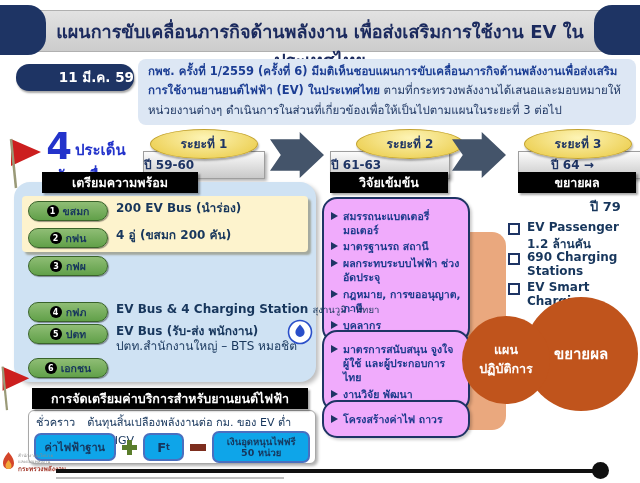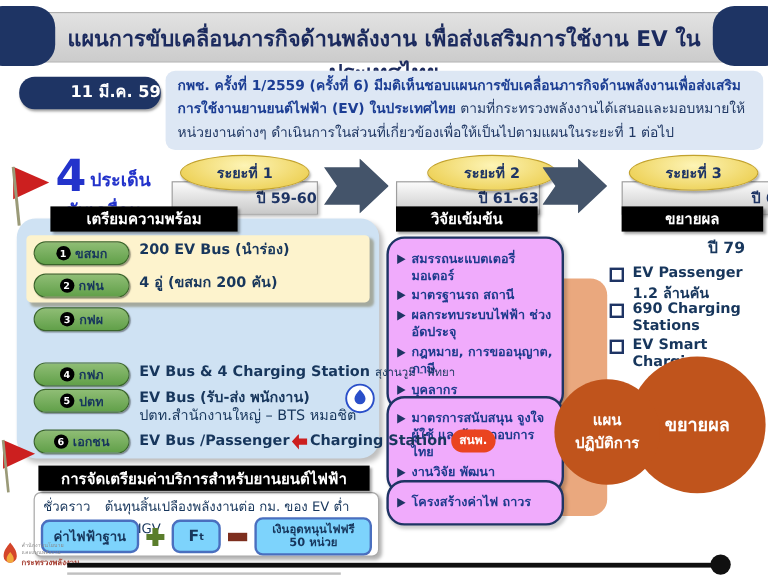--- a/index.html
+++ b/index.html
@@ -17,41 +17,41 @@
   .date-badge{left:16px;top:64px;width:118px;height:27px;background:#1e3464;border-radius:13px;color:#fff;font-size:13.5px;font-weight:bold;text-align:right;line-height:27px;box-shadow:1px 2px 2px rgba(0,0,0,.35);}
   .para{left:148px;top:62px;width:482px;font-size:11.5px;line-height:1.68;color:#203864;}
   .para-bold{font-weight:bold;color:#1c3e94;}
   
   .driver{left:30px;top:127px;width:112px;text-align:center;color:#2333cb;font-weight:bold;line-height:1.1;}
   .driver-num{font-size:37px;vertical-align:-4px;margin-right:3px;}
   .driver-word{font-size:15px;}
   
   .flag{width:38px;height:54px;}
   
-  .phase-box{height:26px;background:linear-gradient(180deg,#fbfbfb,#c9c9c9);border:1px solid #9e9e9e;box-shadow:2px 2px 3px rgba(0,0,0,.3);text-align:right;font-size:12px;font-weight:bold;color:#1e3464;line-height:26px;top:151px;}
+  .phase-box{height:26px;background:linear-gradient(180deg,#fbfbfb,#c9c9c9);border:1px solid #9e9e9e;box-shadow:2px 2px 3px rgba(0,0,0,.3);text-align:left;font-size:12px;font-weight:bold;color:#1e3464;line-height:26px;top:151px;}
   .phase-oval{height:28px;background:radial-gradient(ellipse at 50% 28%,#fdf4b6,#e9c83e);border:1px solid #c2a22e;border-radius:50%;text-align:center;font-size:12px;font-weight:bold;color:#1e3464;line-height:28px;top:129px;box-shadow:1px 2px 2px rgba(0,0,0,.3);}
   .chev{width:54px;height:46px;background:#44546a;top:132px;clip-path:polygon(0 16%,55% 16%,55% 0,100% 50%,55% 100%,55% 84%,0 84%,20% 50%);}
   .black-bar{height:21px;background:#000;color:#fff;font-size:12.5px;font-weight:bold;text-align:center;line-height:21px;top:172px;box-shadow:2px 2px 2px rgba(0,0,0,.35);z-index:5;}
   
   .panel1{left:14px;top:182px;width:302px;height:200px;background:#cfe2f3;border-radius:16px;box-shadow:3px 3px 4px rgba(0,0,0,.25);}
   .yellow-box{left:22px;top:196px;width:286px;height:56px;background:#fdf3cd;border-radius:4px;box-shadow:3px 3px 2px rgba(110,100,55,.45);}
   .item-row{left:28px;display:flex;align-items:flex-start;gap:8px;z-index:4;}
   .org-oval{flex:none;width:78px;height:18px;display:flex;align-items:center;justify-content:center;gap:4px;background:linear-gradient(180deg,#8fbd75,#61a049);border:1px solid #39632a;border-radius:10px;box-shadow:1px 1px 1px rgba(0,0,0,.4);}
   .numc{width:12px;height:12px;border-radius:50%;background:#000;color:#fff;font-size:8px;font-weight:bold;display:inline-flex;align-items:center;justify-content:center;flex:none;}
   .org-label{font-size:10.5px;font-weight:bold;color:#17365c;}
   .item-text{font-size:12px;font-weight:bold;color:#17365c;line-height:15px;}
   .item-suffix{font-size:9.5px;font-weight:normal;}
   .red-arrow{width:13px;height:13px;background:#cc1f1f;clip-path:polygon(100% 30%,45% 30%,45% 0,0 50%,45% 100%,45% 70%,100% 70%);flex:none;margin:1px 2px 0;}
   .snp-badge{background:#ea4420;color:#fff;font-size:10px;font-weight:bold;padding:2px 7px;border-radius:12px;margin-left:3px;white-space:nowrap;}
   .row6{display:flex;align-items:center;white-space:nowrap;}
   
   .tariff-box{left:28px;top:410px;width:286px;height:52px;background:#fff;border:1px solid #a8a8a8;border-radius:6px;box-shadow:2px 2px 3px rgba(0,0,0,.3);}
   .temp-line{left:36px;top:413px;width:272px;display:flex;gap:12px;font-size:11px;font-weight:normal;color:#17365c;}
   .formula{left:34px;top:431px;width:276px;display:flex;align-items:center;gap:6px;}
-  .f-box{background:#7dd3fc;border:2px solid #4a6fbf;border-radius:7px;color:#17365c;font-weight:bold;display:flex;align-items:center;justify-content:center;}
+  .f-box{background:#0ea5e9;border:2px solid #4a6fbf;border-radius:7px;color:#17365c;font-weight:bold;display:flex;align-items:center;justify-content:center;}
   .f1{width:78px;height:24px;font-size:11px;}
   .f2{width:38px;height:24px;font-size:13px;}
   .f2 sub{font-size:8px;}
   .f3{width:94px;height:28px;flex-direction:column;font-size:9.5px;line-height:1.2;}
   .plus{width:15px;height:15px;flex:none;background:linear-gradient(#5a7d2b,#5a7d2b) center/15px 5px no-repeat,linear-gradient(#5a7d2b,#5a7d2b) center/5px 15px no-repeat;}
   .minus{width:16px;height:7px;flex:none;background:#7d2e1e;}
   
   .tan-rect{left:420px;top:232px;width:86px;height:198px;background:#eaa87e;border-radius:14px;z-index:1;}
   .cream-box{left:322px;width:130px;background:#f0abfc;border:2.5px solid #1e3464;border-radius:15px;padding:7px 7px;z-index:2;box-shadow:2px 2px 3px rgba(0,0,0,.2);}
   .bullet{display:flex;gap:5px;margin:2.5px 0;}
@@ -82,21 +82,21 @@
 
   <div class="abs titlebar-bg"></div>
   <div class="abs cap cap-left"></div>
   <div class="abs cap cap-right"></div>
   <div class="abs page-title">แผนการขับเคลื่อนภารกิจด้านพลังงาน เพื่อส่งเสริมการใช้งาน EV ในประเทศไทย</div>
 
   <div class="abs para-bg"></div>
   <div class="abs date-badge">11 มี.ค. 59</div>
   <div class="abs para">
     <span class="para-bold">กพช. ครั้งที่ 1/2559 (ครั้งที่ 6) มีมติเห็นชอบแผนการขับเคลื่อนภารกิจด้านพลังงานเพื่อส่งเสริมการใช้งานยานยนต์ไฟฟ้า (EV) ในประเทศไทย</span>
-    <span>ตามที่กระทรวงพลังงานได้เสนอและมอบหมายให้หน่วยงานต่างๆ ดำเนินการในส่วนที่เกี่ยวข้องเพื่อให้เป็นไปตามแผนในระยะที่ 1 ต่อไป</span>
+    <span>ตามที่กระทรวงพลังงานได้เสนอและมอบหมายให้หน่วยงานต่างๆ ดำเนินการในส่วนที่เกี่ยวข้องเพื่อให้เป็นไปตามแผนในระยะที่ 3 ต่อไป</span>
   </div>
 
   <div class="abs driver">
     <div><span class="driver-num">4</span><span class="driver-word">ประเด็น</span></div>
     <div class="driver-word">ขับเคลื่อน</div>
   </div>
   <svg class="abs flag" style="left:6px;top:136px;" viewBox="0 0 38 54">
     <polygon points="5,3 35,16 5,30" fill="#cc1f1f"></polygon>
     <line x1="5" y1="3" x2="10" y2="52" stroke="#9a9a78" stroke-width="2.5"></line>
   </svg>
@@ -158,26 +158,20 @@
   </div>
   <svg class="abs ptt-logo" width="26" height="26" viewBox="0 0 26 26">
     <circle cx="13" cy="13" r="11.5" fill="#fff" stroke="#2a4fc9" stroke-width="1.6"></circle>
     <path d="M13 5.5 c3 3.4 4.6 5.2 4.6 7.8 a4.6 4.6 0 1 1 -9.2 0 c0 -2.6 1.6 -4.4 4.6 -7.8 Z" fill="#2a4fc9"></path>
   </svg>
   <div class="abs item-row" style="top:358px;">
     <span class="org-oval">
         <span class="numc">6</span>
         <span class="org-label">เอกชน</span>
       </span>
-    <span class="item-text row6">
-      <span>EV Bus /Passenger</span>
-      <span class="red-arrow"></span>
-      <span>Charging Station</span>
-      <span class="snp-badge">สนพ.</span>
-    </span>
   </div>
 
   <svg class="abs flag" style="left:-2px;top:364px;width:34px;height:48px;" viewBox="0 0 38 54">
     <polygon points="5,3 35,16 5,30" fill="#cc1f1f"></polygon>
     <line x1="5" y1="3" x2="10" y2="52" stroke="#9a9a78" stroke-width="2.5"></line>
   </svg>
   <div class="abs black-bar" style="left:32px;top:388px;width:276px;">การจัดเตรียมค่าบริการสำหรับยานยนต์ไฟฟ้า</div>
   <div class="abs tariff-box"></div>
   <div class="abs temp-line">
     <span>ชั่วคราว</span>

